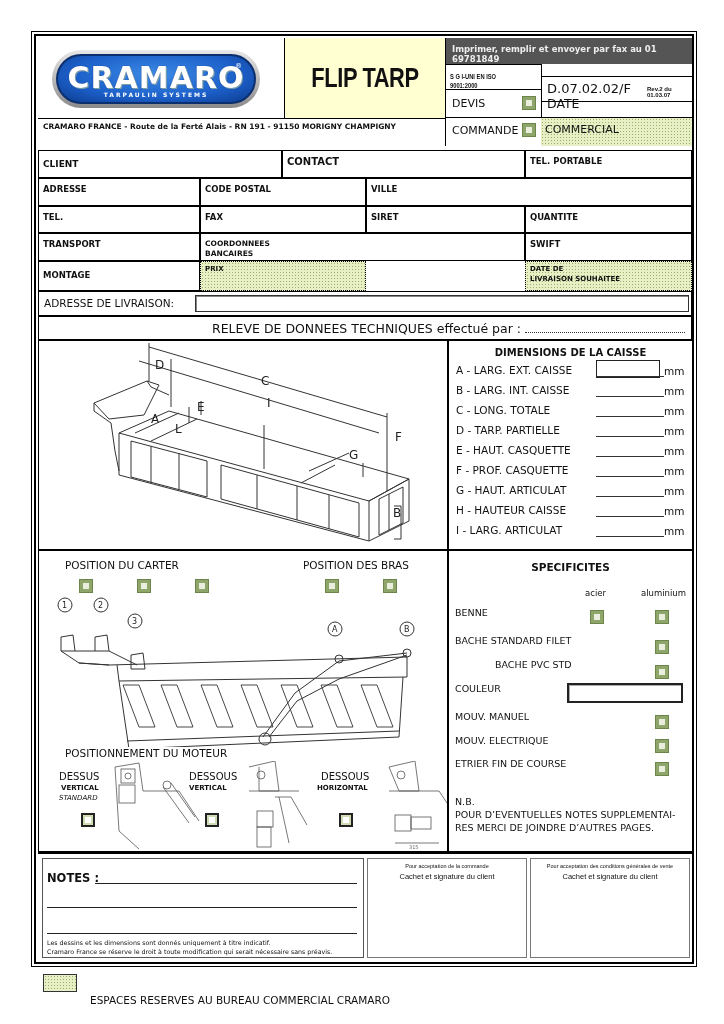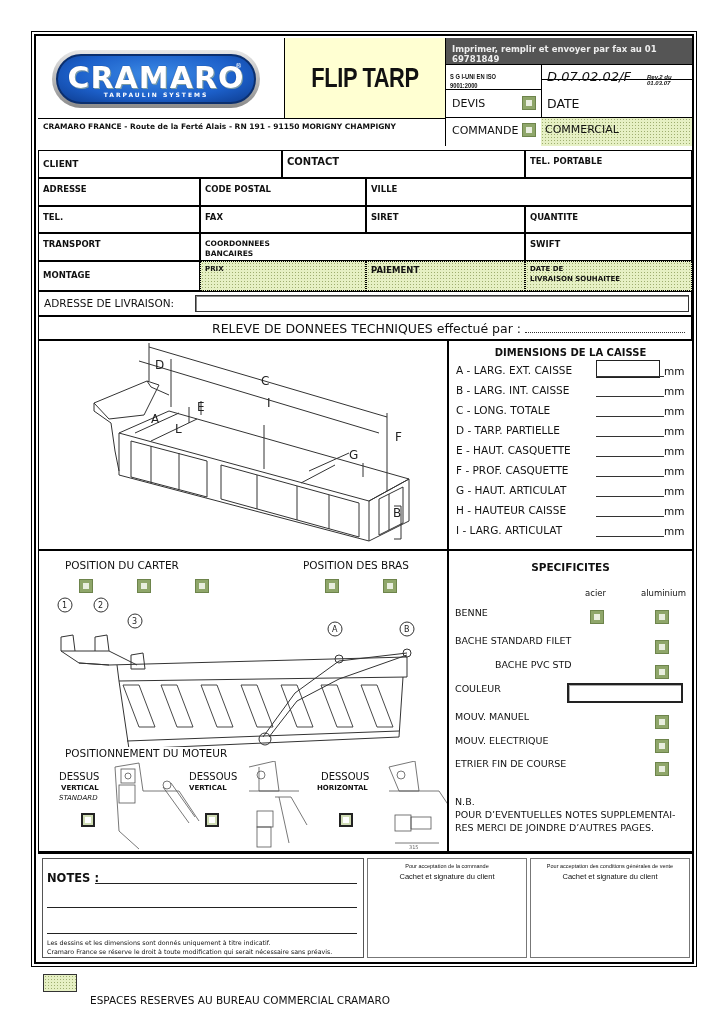--- a/index.html
+++ b/index.html
@@ -69,21 +69,21 @@
     </div>
   </div>
   <div class="title-cell">
     <div class="title-text">FLIP TARP</div>
   </div>
   <div class="fax-bar">Imprimer, remplir et envoyer par fax au  01 69781849</div>
 
   <div class="box" style="left:410px;top:28px;width:96px;height:26px;border-width:1px 1px 1px 0;">
     <div class="lbl" style="left:4px;top:7px;font-family:'Liberation Sans',sans-serif;font-size:8px;transform:scaleX(0.72);transform-origin:left;">S G I-UNI EN ISO 9001:2000</div>
   </div>
-  <div class="box" style="left:505px;top:28px;width:151px;height:16px;border-width:1px 0 1px 0;font-style:italic;">
+  <div class="box" style="left:505px;top:40px;width:151px;height:26px;border-width:1px 0 1px 0;">
     <span class="abs" style="left:6px;top:4px;font-size:13px;">D.07.02.02/F</span>
     <span class="abs" style="left:106px;top:9px;font-size:6px;font-weight:bold;font-family:'Liberation Sans',sans-serif;">Rev.2 du  01.03.07</span>
   </div>
 
   <div class="box" style="left:410px;top:54px;width:96px;height:28px;border-width:0 1px 1px 0;">
     <span class="abs lbl-n" style="left:6px;top:7px;font-size:11px;">DEVIS</span>
     <div class="chk" style="left:76px;top:6px;"></div>
   </div>
   <div class="box" style="left:505px;top:54px;width:151px;height:28px;border-width:0 0 1px 0;">
     <span class="abs" style="left:6px;top:6px;font-size:12.5px;">DATE</span>
@@ -144,23 +144,20 @@
   </div>
   <div class="box" style="left:489px;top:197px;width:167px;height:28px;">
     <span class="lbl" style="left:4px;top:5px;font-size:8.5px;">SWIFT</span>
   </div>
 
   <div class="box" style="left:2px;top:225px;width:162px;height:30px;">
     <span class="lbl" style="left:4px;top:8px;font-size:8.5px;">MONTAGE</span>
   </div>
   <div class="box hatch" style="left:164px;top:225px;width:166px;height:30px;border-style:dotted;">
     <span class="lbl" style="left:4px;top:3px;font-size:7px;">PRIX</span>
-  </div>
-  <div class="box hatch" style="left:330px;top:225px;width:159px;height:30px;border-style:dotted;">
-    <span class="lbl" style="left:4px;top:3px;font-size:8.5px;">PAIEMENT</span>
   </div>
   <div class="box hatch" style="left:489px;top:225px;width:167px;height:30px;border-style:dotted;">
     <span class="lbl" style="left:4px;top:3px;font-size:7px;">DATE DE</span>
     <span class="lbl" style="left:4px;top:13px;font-size:7px;">LIVRAISON SOUHAITEE</span>
   </div>
 
   <div class="box" style="left:2px;top:255px;width:654px;height:25px;">
     <span class="abs" style="left:5px;top:5px;font-size:10.5px;">ADRESSE DE LIVRAISON:</span>
     <div class="box" style="left:156px;top:3px;width:494px;height:17px;border-color:#333;box-shadow:inset 1px 1px 0 #888;"></div>
   </div>

